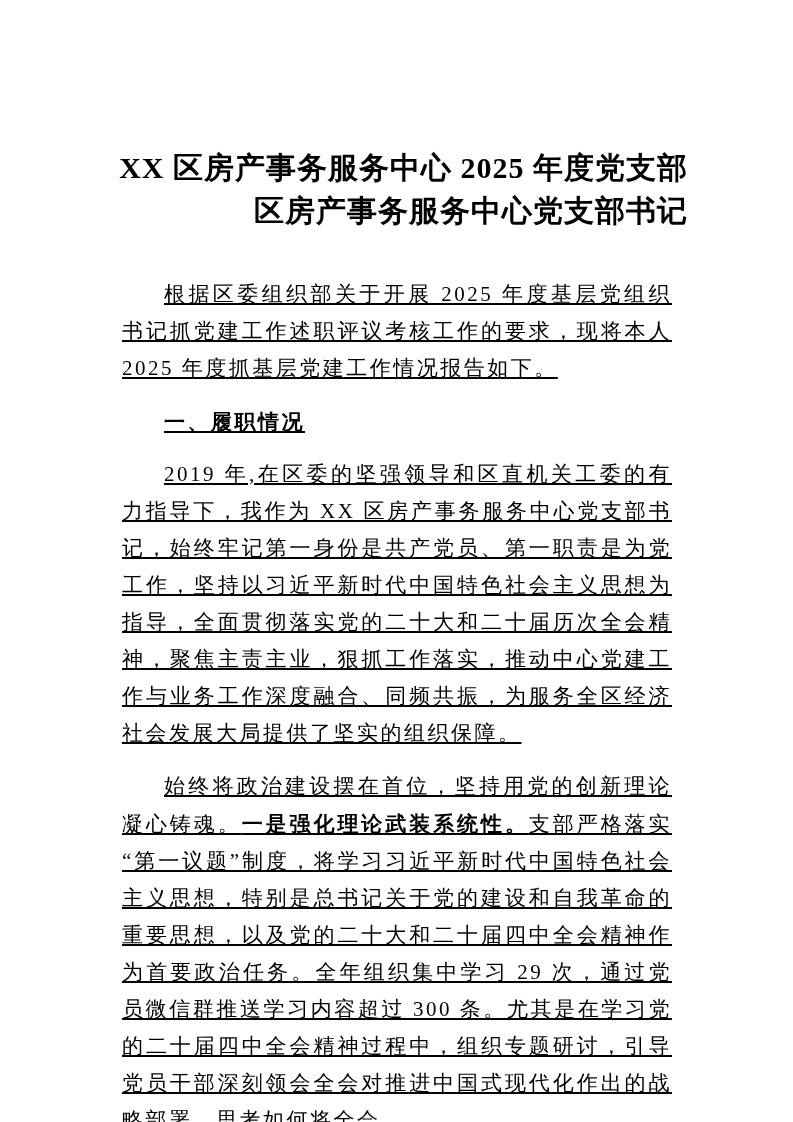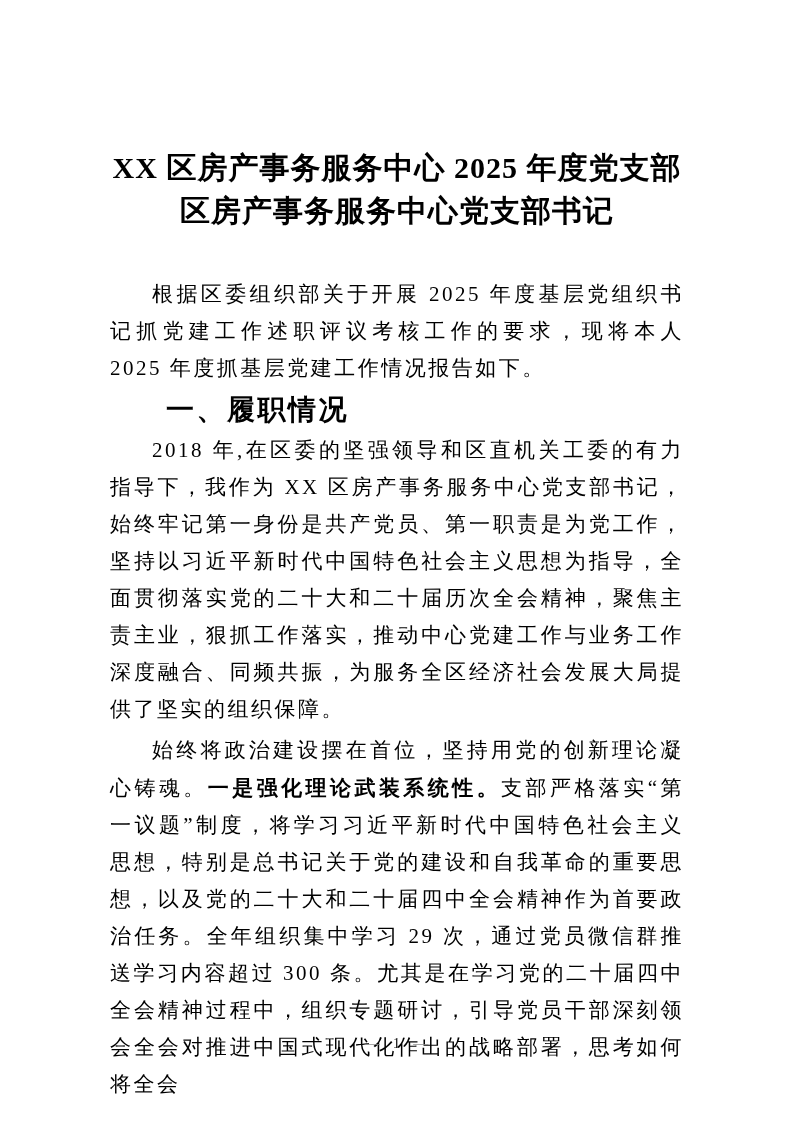--- a/index.html
+++ b/index.html
@@ -3,32 +3,32 @@
 <meta charset="utf-8">
 <style>
   html,body{margin:0;padding:0;background:#ffffff;}
   .page{
     width:793px;height:1122px;background:#ffffff;color:#000;
     position:relative;overflow:hidden;box-sizing:border-box;
     padding:146px 105px 0 106px;
     font-family:"Liberation Serif","DejaVu Serif",serif;
   }
   .doc-title{
-    text-align:center;font-weight:700;font-size:30px;line-height:43px;
+    text-align:right;font-weight:700;font-size:30px;line-height:43px;
     letter-spacing:1px;
   }
   .doc-body{
     margin-top:44px;font-size:21px;line-height:37px;letter-spacing:2.5px;
     text-align:justify;
   }
-  .doc-body p{margin:4px;text-indent:2em;}
+  .doc-body p{margin:16px;text-indent:2em;text-decoration:underline;}
   .sec-heading{
     margin:0;text-indent:2em;font-weight:700;
     font-family:"Liberation Sans","DejaVu Sans",sans-serif;
-    letter-spacing:2.5px;font-size:28px;line-height:37px;
+    letter-spacing:2.5px;font-size:21px;line-height:37px;
   }
   .bold-runin{
     font-weight:700;
     font-family:"Liberation Sans","DejaVu Sans",sans-serif;
   }
   .page-footer{
     position:absolute;left:0;right:0;top:1032px;text-align:center;
     font-size:15px;line-height:22px;
   }
   .page-footer .dash{color:#8f8f8f;letter-spacing:0;}
@@ -43,21 +43,21 @@
     <div>XX 区房产事务服务中心 2025 年度党支部</div>
     <div>区房产事务服务中心党支部书记</div>
   </div>
 
   <div class="doc-body">
 
     <p>根据区委组织部关于开展 2025 年度基层党组织书记抓党建工作述职评议考核工作的要求，现将本人 2025 年度抓基层党建工作情况报告如下。</p>
 
     <p class="sec-heading">一、履职情况</p>
 
-    <p>2018 年,在区委的坚强领导和区直机关工委的有力指导下，我作为 XX 区房产事务服务中心党支部书记，始终牢记第一身份是共产党员、第一职责是为党工作，坚持以习近平新时代中国特色社会主义思想为指导，全面贯彻落实党的二十大和二十届历次全会精神，聚焦主责主业，狠抓工作落实，推动中心党建工作与业务工作深度融合、同频共振，为服务全区经济社会发展大局提供了坚实的组织保障。</p>
+    <p>2019 年,在区委的坚强领导和区直机关工委的有力指导下，我作为 XX 区房产事务服务中心党支部书记，始终牢记第一身份是共产党员、第一职责是为党工作，坚持以习近平新时代中国特色社会主义思想为指导，全面贯彻落实党的二十大和二十届历次全会精神，聚焦主责主业，狠抓工作落实，推动中心党建工作与业务工作深度融合、同频共振，为服务全区经济社会发展大局提供了坚实的组织保障。</p>
 
 
     <p>
       <span>始终将政治建设摆在首位，坚持用党的创新理论凝心铸魂。</span><span class="bold-runin">一是强化理论武装系统性。</span><span>支部严格落实“第一议题”制度，将学习习近平新时代中国特色社会主义思想，特别是总书记关于党的建设和自我革命的重要思想，以及党的二十大和二十届四中全会精神作为首要政治任务。全年组织集中学习 29 次，通过党员微信群推送学习内容超过 300 条。尤其是在学习党的二十届四中全会精神过程中，组织专题研讨，引导党员干部深刻领会全会对推进中国式现代化作出的战略部署，思考如何将全会</span>
     </p>
 
   </div>
 
   <div class="page-footer">
     <span class="dash">—</span><span class="num">1</span><span class="dash">—</span>

